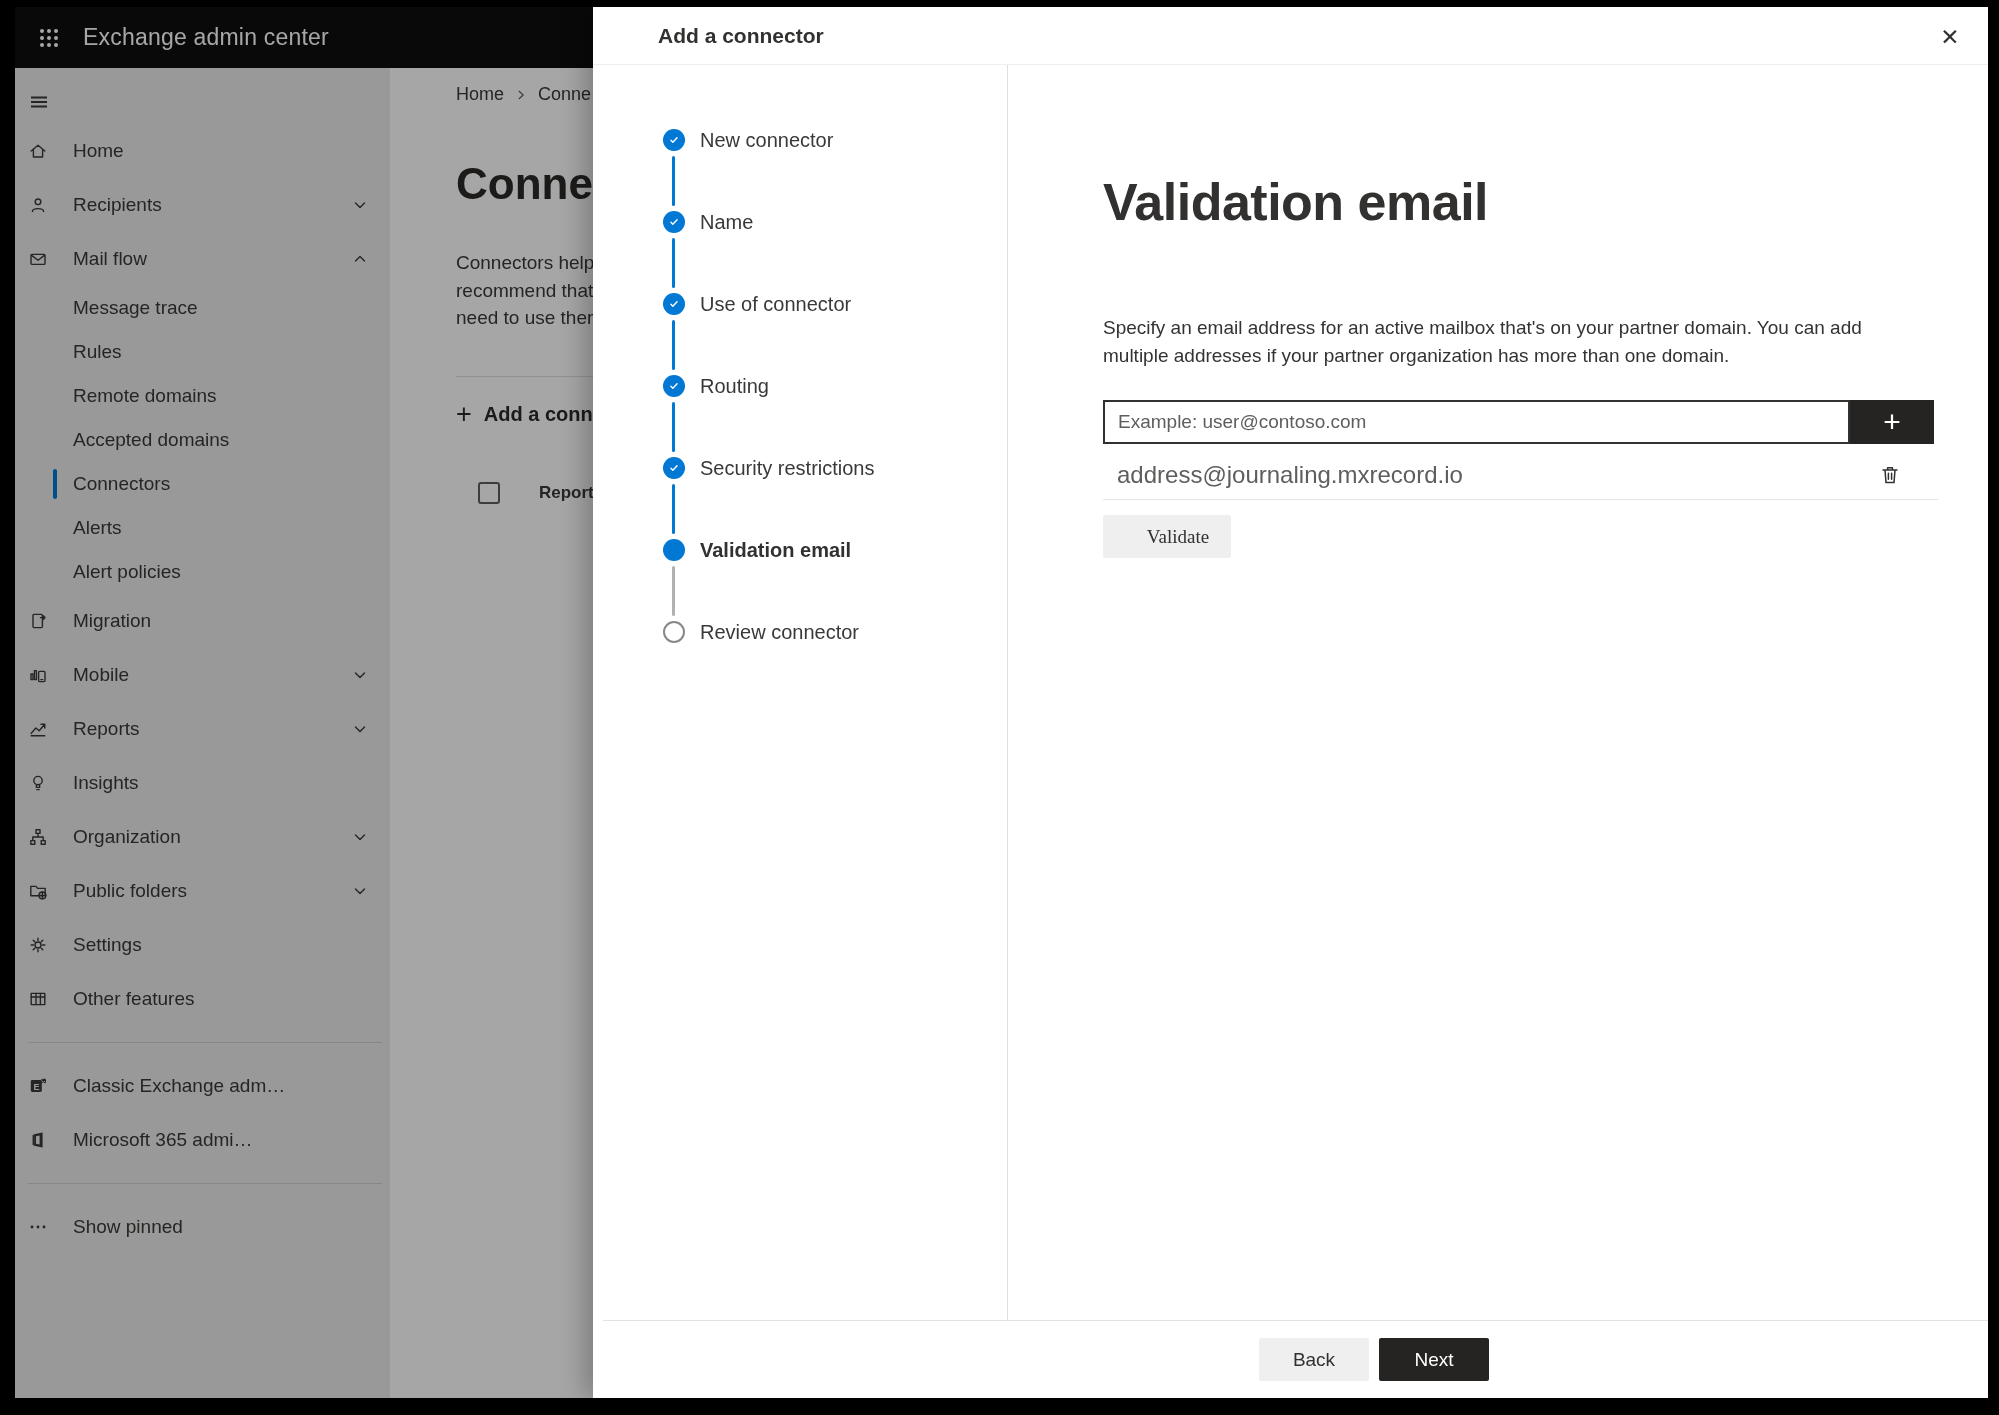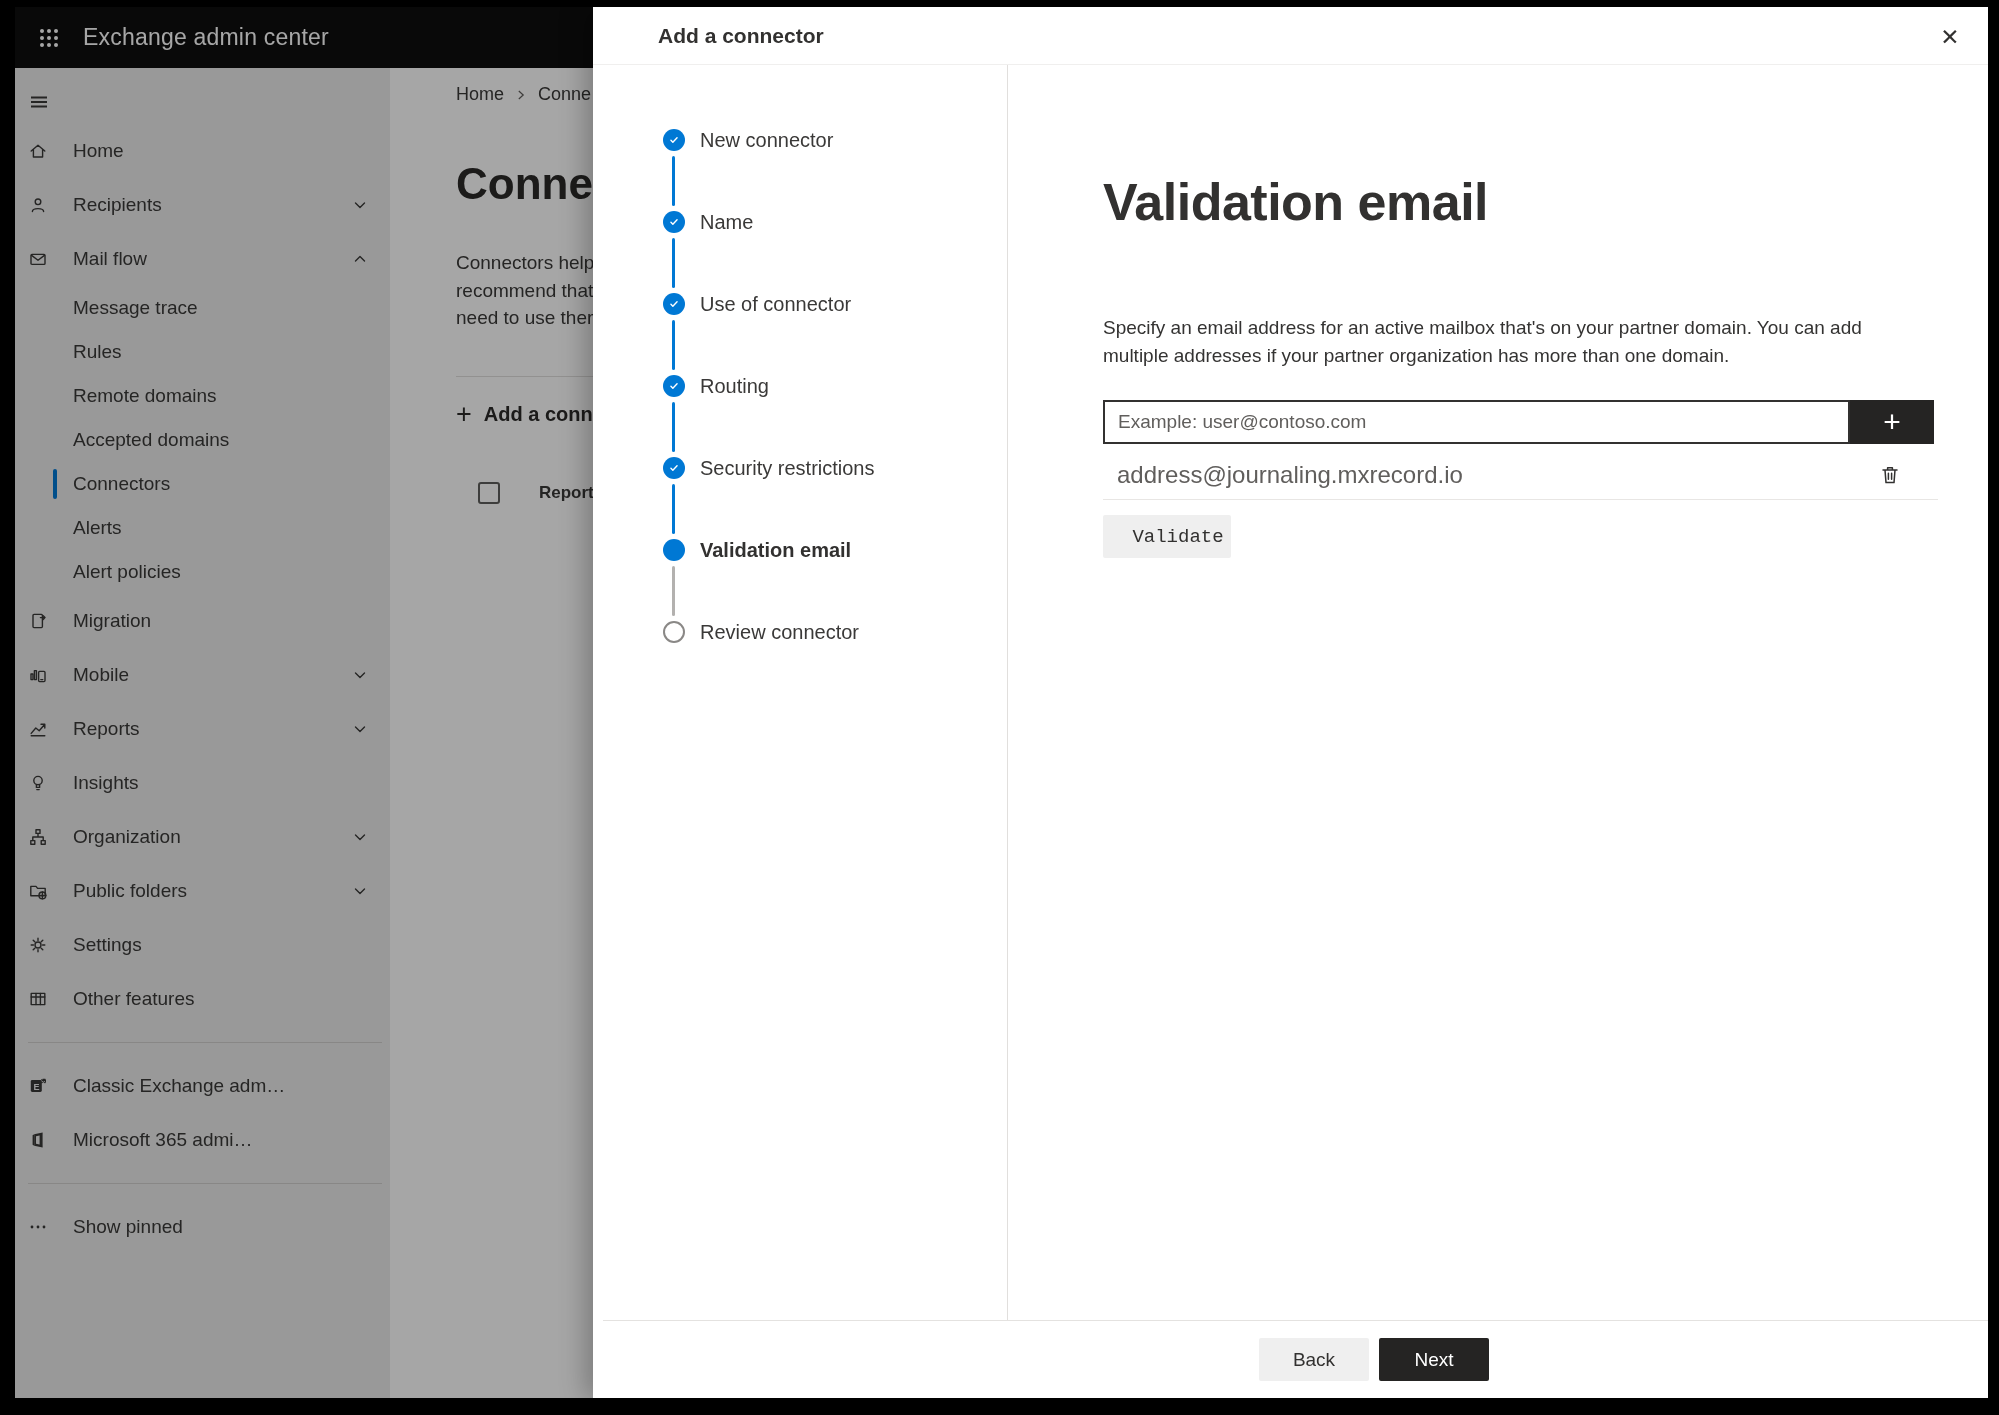--- a/index.html
+++ b/index.html
@@ -136,21 +136,21 @@
   }
   .address-row .addr{flex:1;font-size:24px;color:var(--ink2);}
   .trash{
     width:40px;height:40px;border:none;background:transparent;cursor:pointer;
     margin-right:28px;display:flex;align-items:center;justify-content:center;
     color:var(--ink);padding:0;
   }
   .trash svg{width:24px;height:24px;}
   .validate{
     margin-top:15px;width:128px;height:43px;border:none;border-radius:2px;
-    background:var(--light-btn);font-family:Liberation Mono, monospace;font-size:19px;color:var(--ink);
+    background:var(--light-btn);font-family:Liberation Serif, serif;font-size:19px;color:var(--ink);
     cursor:pointer;
     padding-left:28px;
   }
   .modal-foot{
     height:78px;flex:none;border-top:1px solid #e4e2e0;display:flex;
     align-items:center;padding-left:656px;gap:10px;background:#fff;margin-left:10px;
   }
   .btn{
     width:110px;height:43px;border:none;border-radius:2px;font-family:inherit;
     font-size:19px;cursor:pointer;

